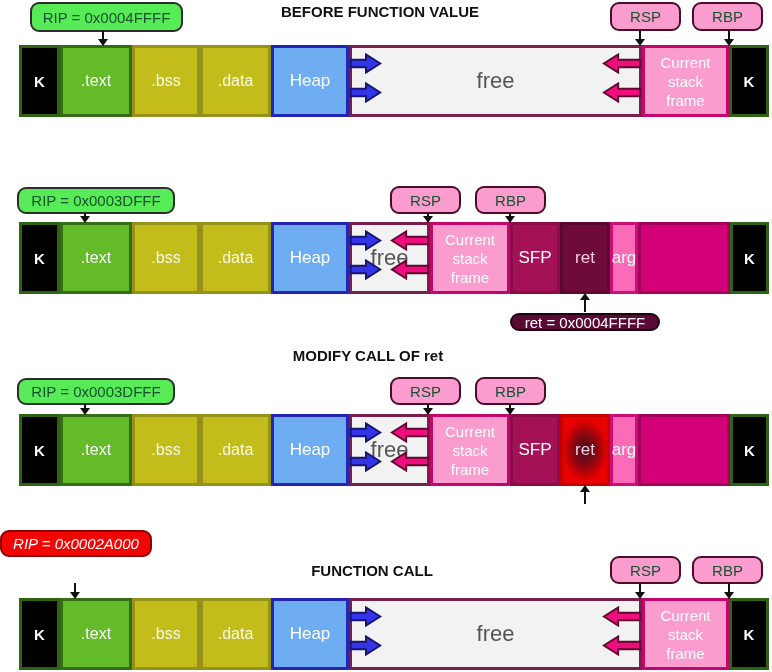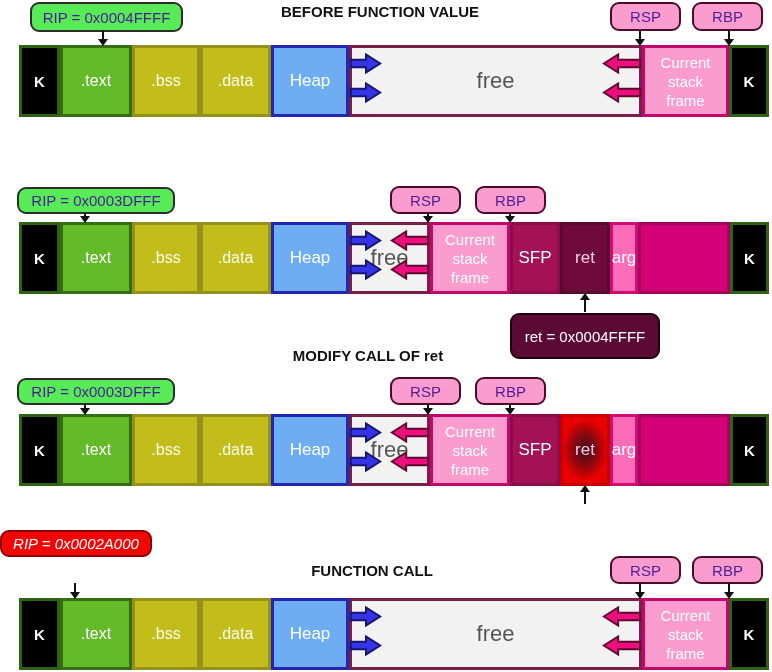--- a/index.html
+++ b/index.html
@@ -27,21 +27,21 @@
   .seg.ret  {background:var(--ret-maroon);    border-color:#570930; color:#f4cfe1; font-size:17px;}
   .seg.ret.hot{
     background:radial-gradient(ellipse 60% 55% at center, #3f0e1c 0%, #8c0710 45%, #e90000 85%);
     border-color:#c40000;
   }
   .seg.arg  {background:var(--arg-pink);      border-color:#d00d76; font-size:17px;}
   .seg.prev {background:var(--prev-frame-magenta); border-color:#a00359;}
   
   .tag{
     position:absolute; box-sizing:border-box; border:2px solid #4c0b28; border-radius:9px;
-    background:var(--tag-pink); color:#4c1d95; font-size:15px;
+    background:var(--tag-pink); color:#14532d; font-size:15px;
     display:flex; align-items:center; justify-content:center; white-space:nowrap;
   }
   .tag.green{background:var(--rip-green); border-color:#2d2d2d;}
   .tag.red  {background:var(--alert-red); border-color:#8e0000; color:#fff;}
   .tag.dark {background:var(--note-dark-maroon); border-color:#1d020f; color:#fff;}
   
   .ptr{position:absolute; width:2px; background:#111; z-index:3;}
   .ptr::after{content:''; position:absolute; left:-4px; border-left:5px solid transparent; border-right:5px solid transparent;}
   .ptr.down::after{bottom:-6px; border-top:7px solid #111;}
   .ptr.up::after{top:-6px; border-bottom:7px solid #111;}
@@ -183,21 +183,21 @@
         <polygon points="39,7 16,7 16,1.5 1,11 16,20.5 16,15 39,15"></polygon>
       </svg>
     </div>
   <div class="barrow" style="left:390px; top:259px; width:40px;">
       <svg class="arr-pink" viewBox="0 0 40 22">
         <polygon points="39,7 16,7 16,1.5 1,11 16,20.5 16,15 39,15"></polygon>
       </svg>
     </div>
 
   <div class="ptr up" style="left:584px; top:299px; height:13px;"></div>
-  <div class="tag dark" style="left:510px; top:313px; width:150px; height:46px;">
+  <div class="tag dark" style="left:510px; top:313px; width:150px; height:18px;">
     <span>ret = 0x0004FFFF</span>
   </div>
 
   <div class="title" style="left:368px; top:347px;">MODIFY CALL OF ret</div>
 
   <div class="tag green" style="left:17px; top:378px; width:158px; height:27px;">
     <span>RIP = 0x0003DFFF</span>
   </div>
   <div class="ptr down" style="left:84px; top:404px; height:5px;"></div>
 

